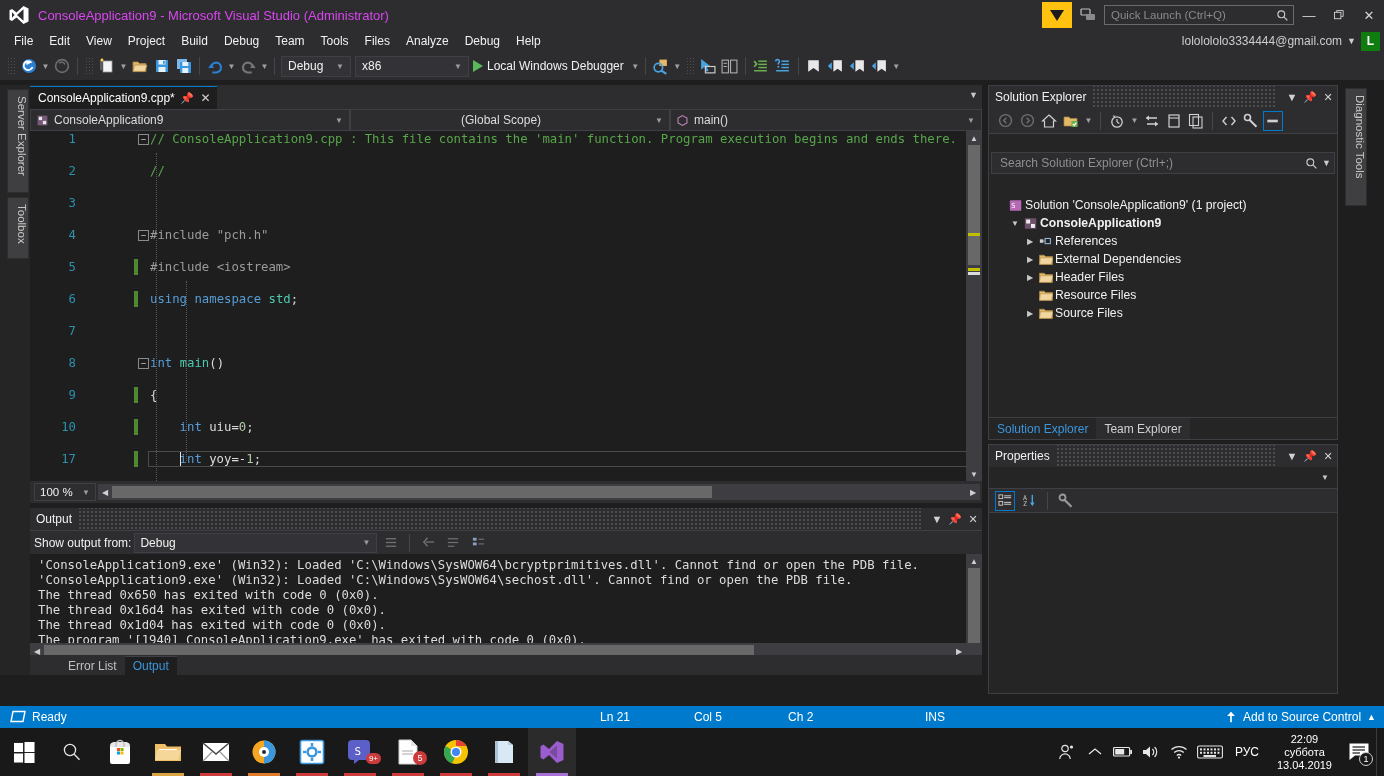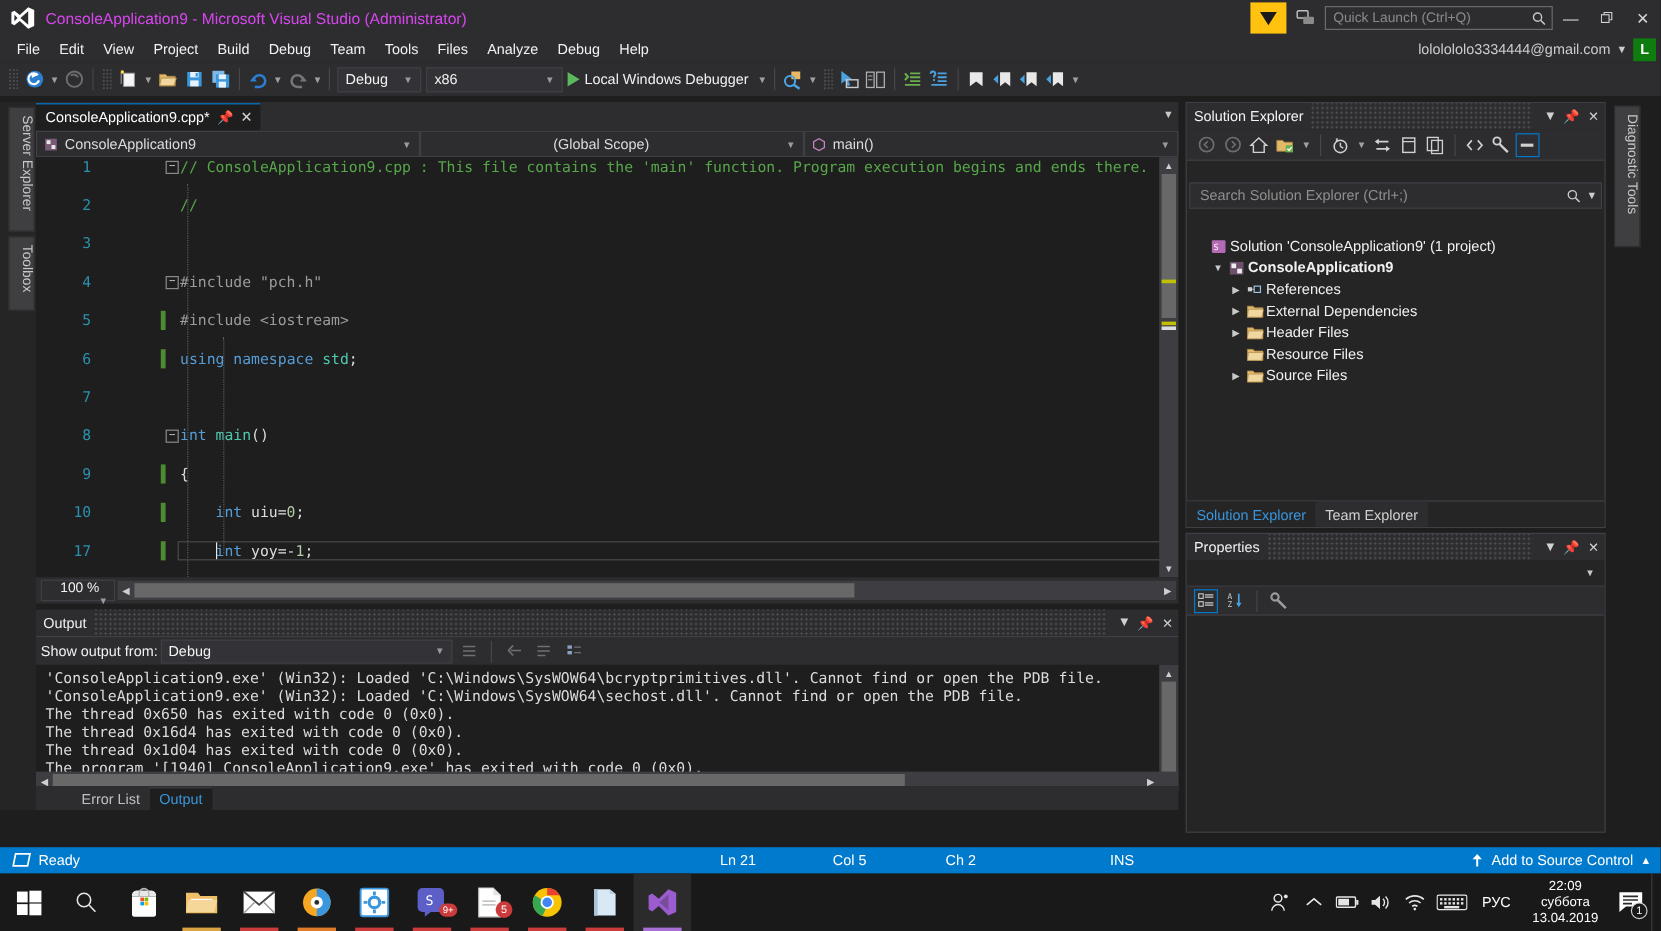--- a/index.html
+++ b/index.html
@@ -190,21 +190,21 @@
     font-size: 8px; display: flex; align-items: center; justify-content: center; }
   .marker { position: absolute; left: 2px; width: 12px; height: 3px; }
 
   .editor-bottom {
     position: absolute; left: 0; top: 396px; width: 952px; height: 22px;
     background: #2d2d30; display: flex; align-items: center;
   }
   .zoom-combo {
     width: 62px; height: 18px; margin-left: 4px; background: #2d2d30;
     border: 1px solid #3f3f46; display: flex; align-items: center;
-    padding: 0 2px 0 5px; color: #f1f1f1; font-size: 11.5px; flex-direction: column;
+    padding: 0 2px 0 5px; color: #f1f1f1; font-size: 11.5px;
   }
   .zoom-combo .zc { color: #9a9a9a; font-size: 8px; margin-left: auto; padding-right:3px;}
   .hscroll { position: relative; flex: 1; height: 16px; margin: 0 2px; background: #3e3e42; }
   .hs-thumb { position: absolute; left: 14px; top: 2px; width: 600px; height: 12px; background: #686868; }
   .hs-arrow { position: absolute; top: 0; width: 14px; height: 16px; color: #cfcfcf;
     font-size: 8px; display: flex; align-items: center; justify-content: center; }
 
   
   .output-panel {
     position: absolute; left: 30px; top: 508px; width: 952px; height: 167px;

